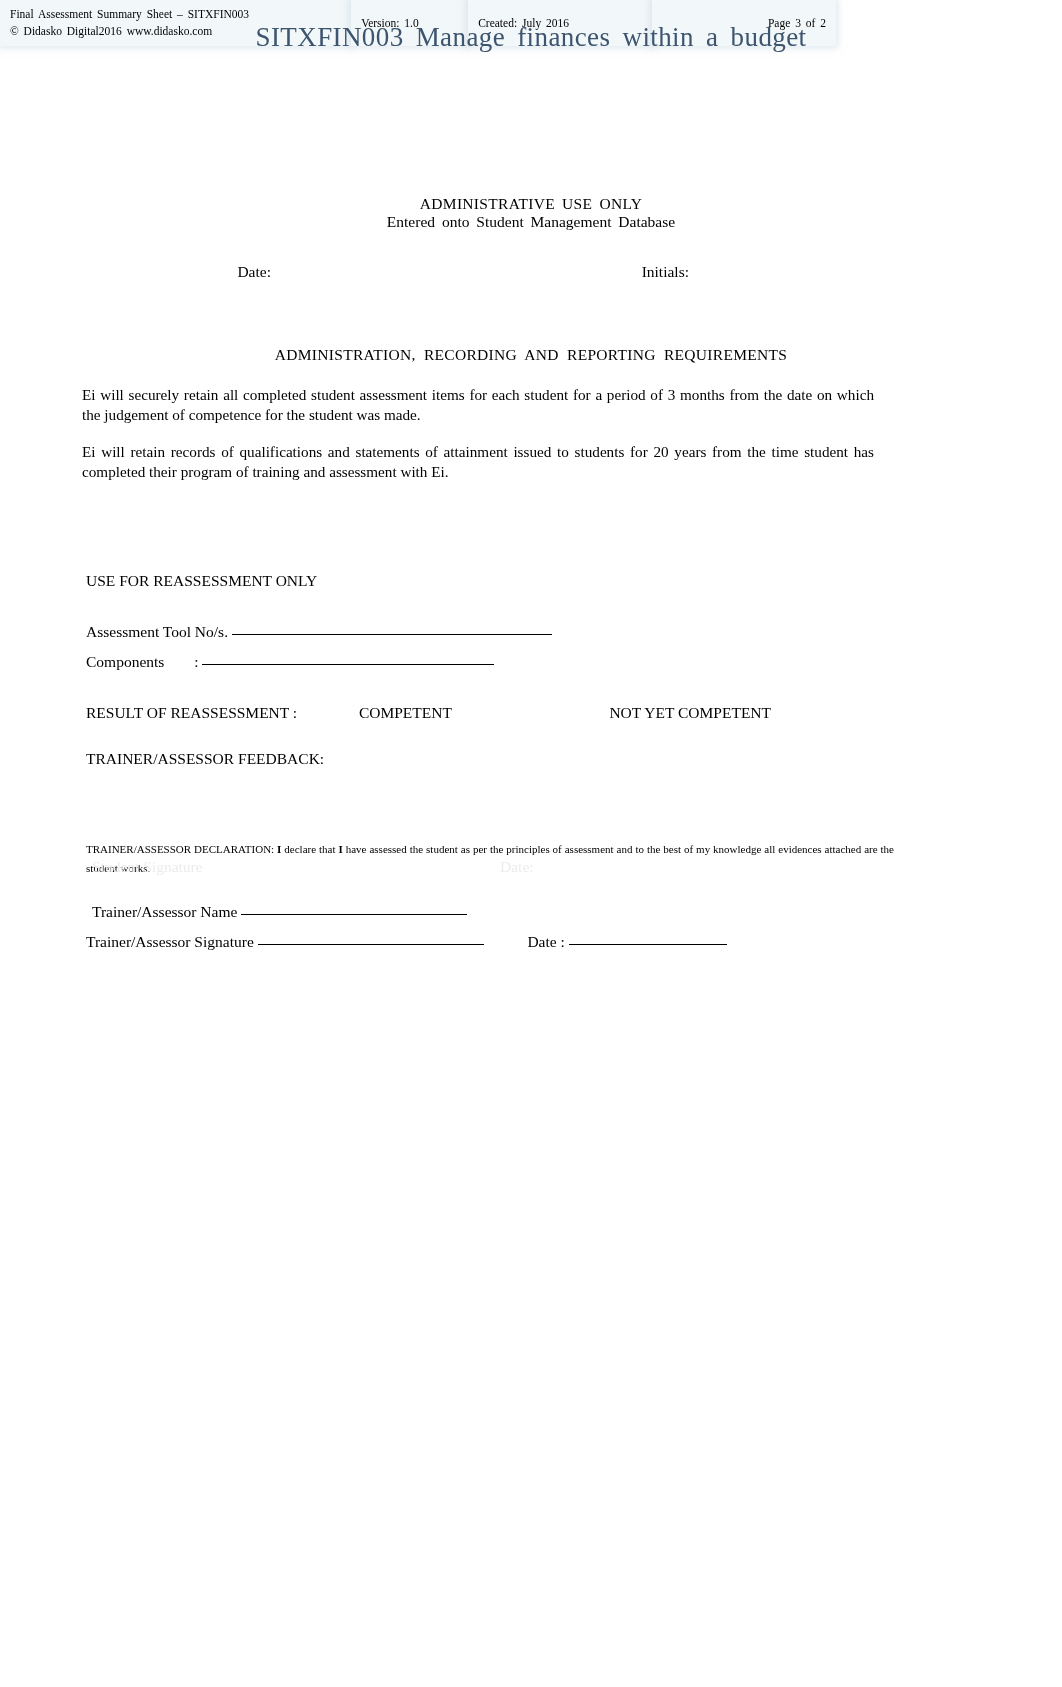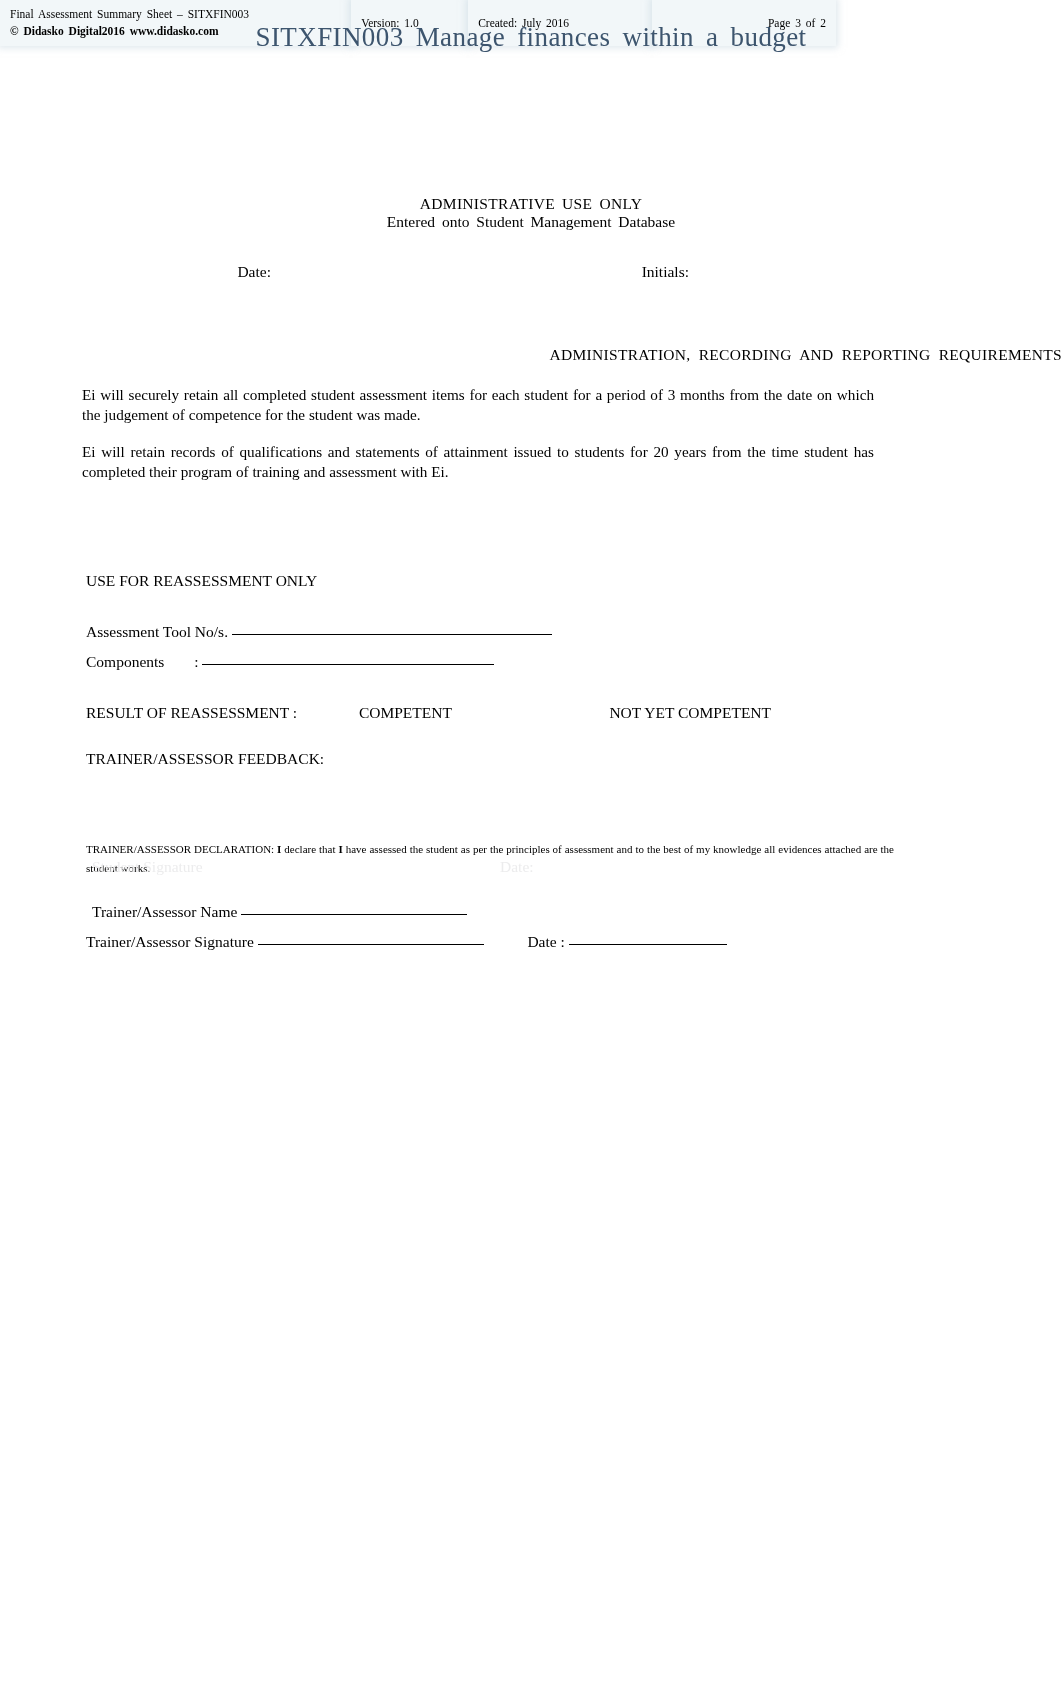--- a/index.html
+++ b/index.html
@@ -70,21 +70,21 @@
     width: 836px;
   }
   #admin-table td { height: 48px; }
   #admin-table td.lbl { text-align: right; }
 
   
   .section-title {
     position: absolute;
     left: 0;
     width: 1062px;
-    text-align: right;
+    text-align: center;
     font-size: 15.5px;
     word-spacing: 4px;
     letter-spacing: 0.3px;
   }
   #req-title { top: 346px; }
 
   .body-para {
     position: absolute;
     left: 82px;
     width: 792px;
@@ -162,21 +162,21 @@
     height: 46px;
     font-size: 11.5px;
     padding: 0 10px;
     vertical-align: middle;
     word-spacing: 2px;
   }
   #footer-table td.f-left   { text-align: left; margin-left: 28px; }
   #footer-table td.f-mid    { text-align: left; }
   #footer-table td.f-right  { text-align: right; }
   .f-left .l1 { line-height: 17px; }
-  .f-left .l2 { line-height: 17px; font-weight: bold; }
+  .f-left .l2 { line-height: 17px; }
 </style>
 </head>
 <body>
 
 <div class="page">
 
   <div class="doc-header">SITXFIN003  Manage  finances   within  a  budget</div>
 
   <div class="admin-title-block">
     <div class="line1">ADMINISTRATIVE  USE  ONLY</div>

